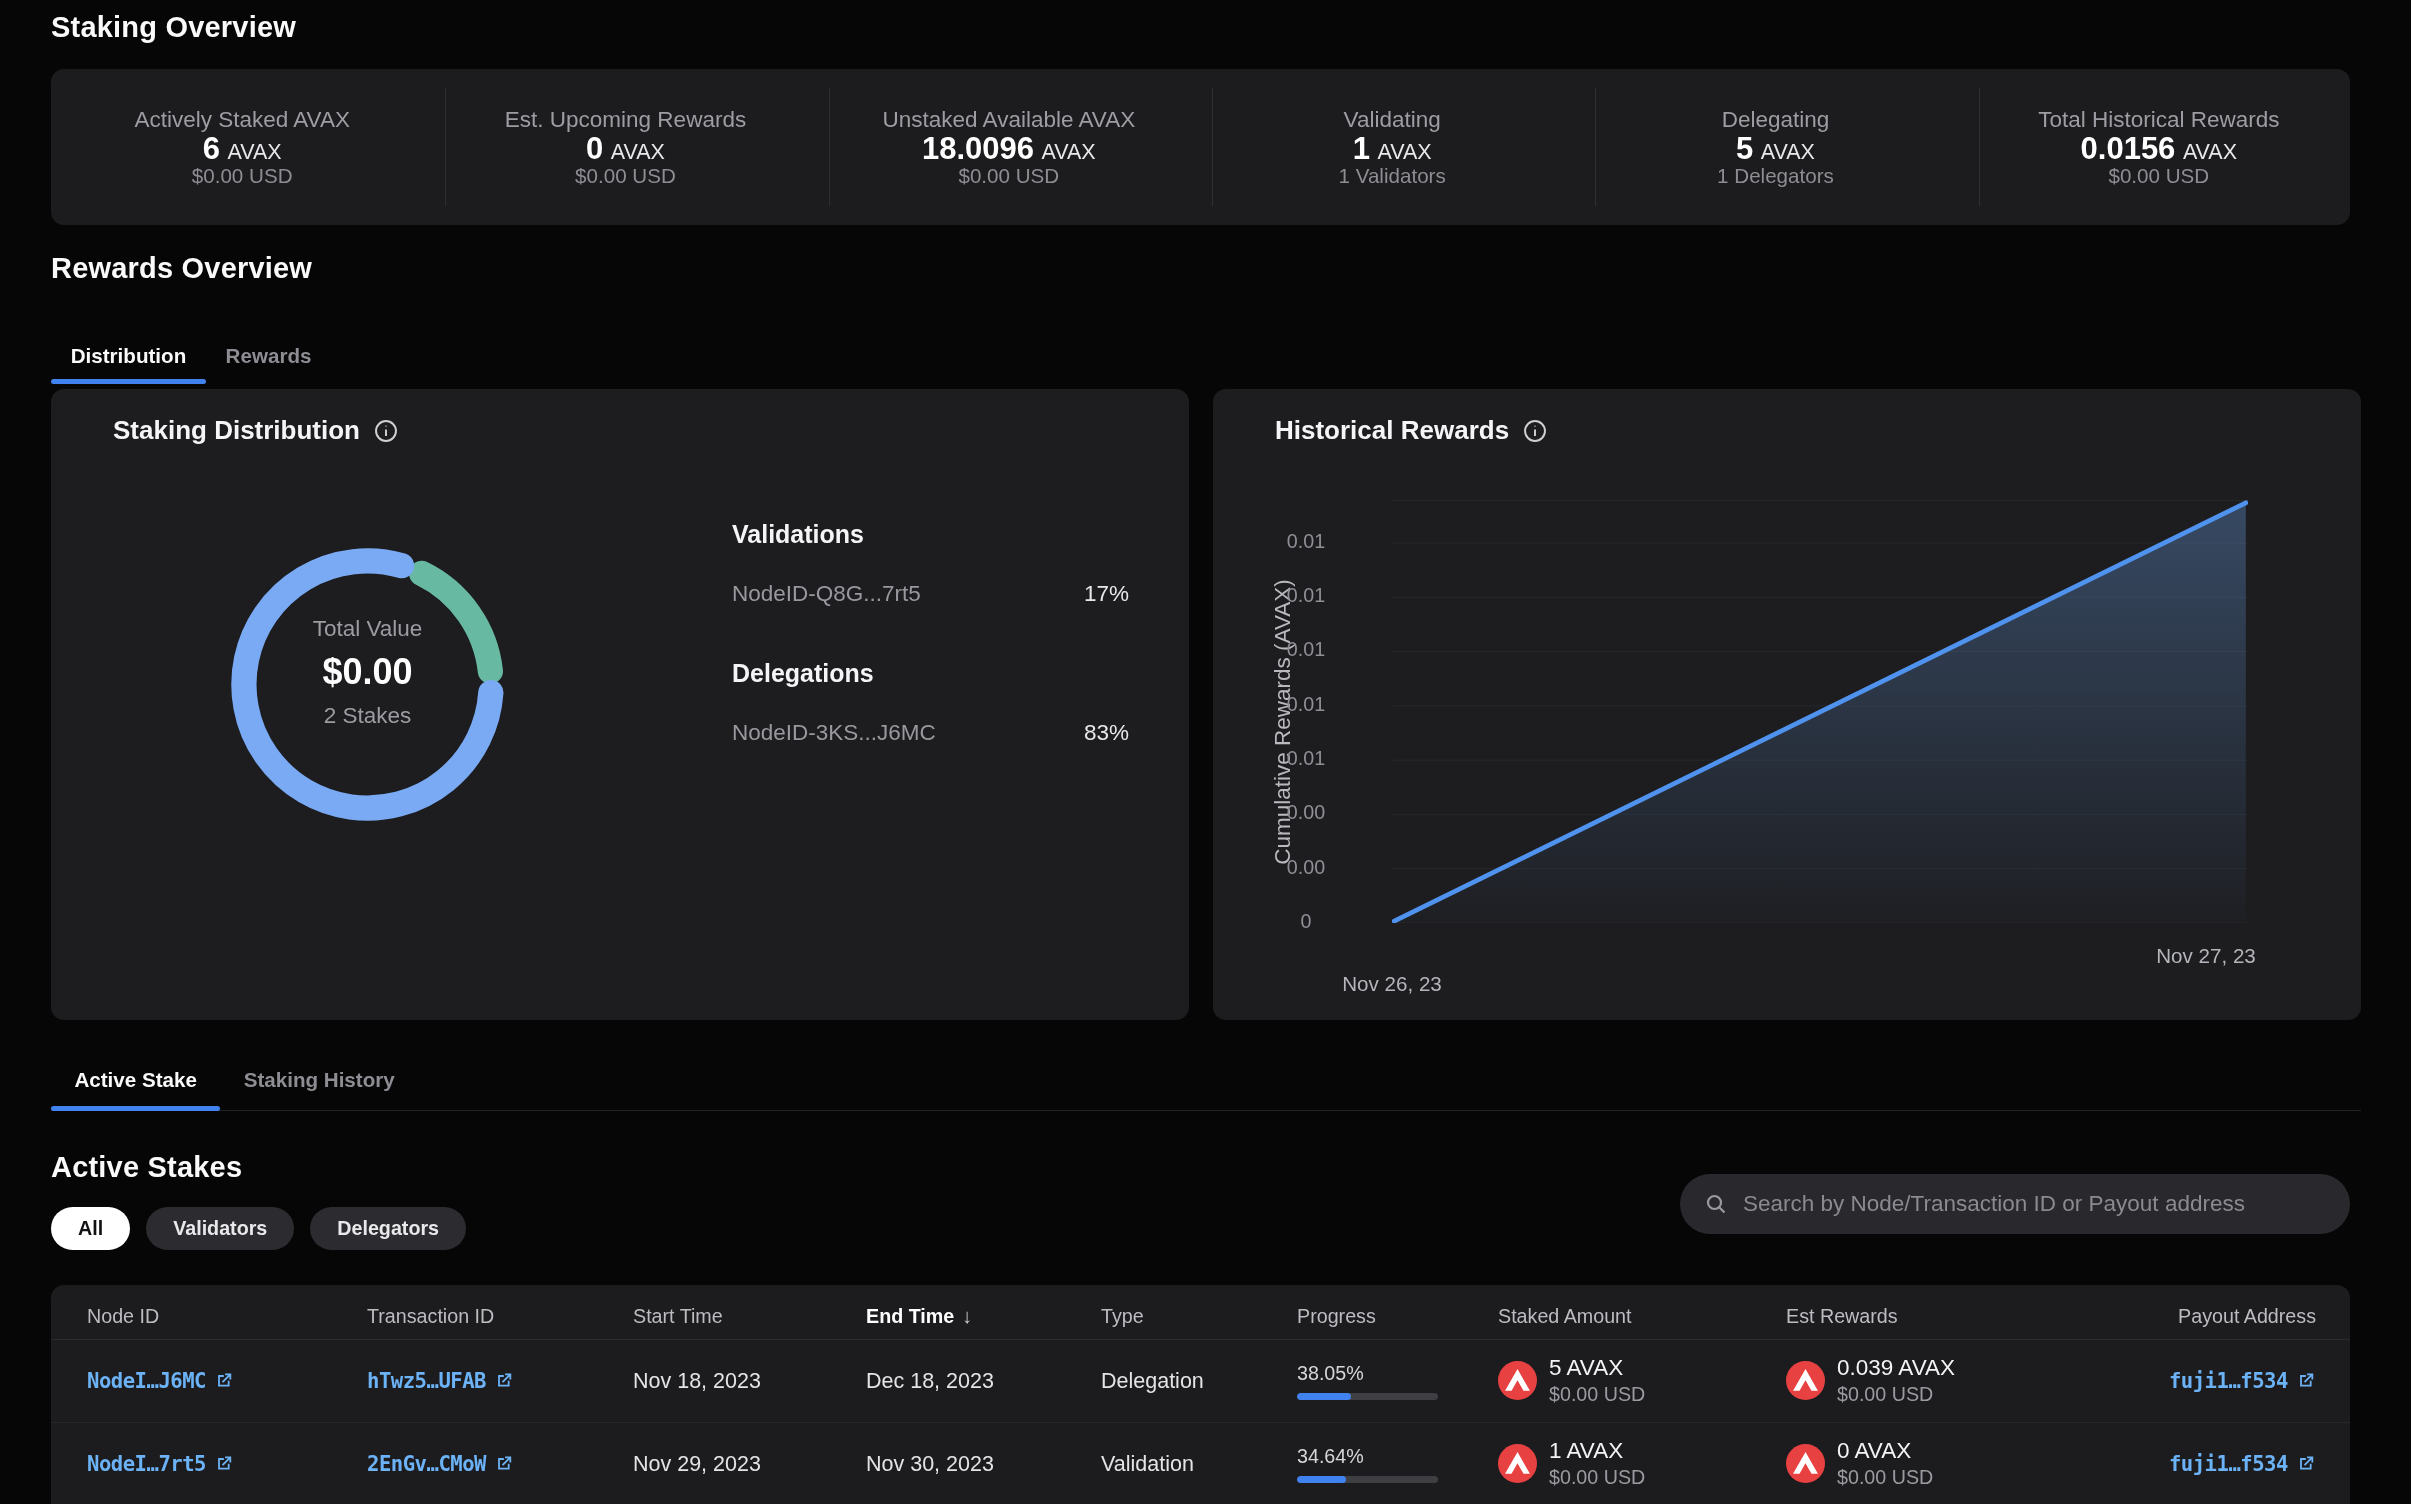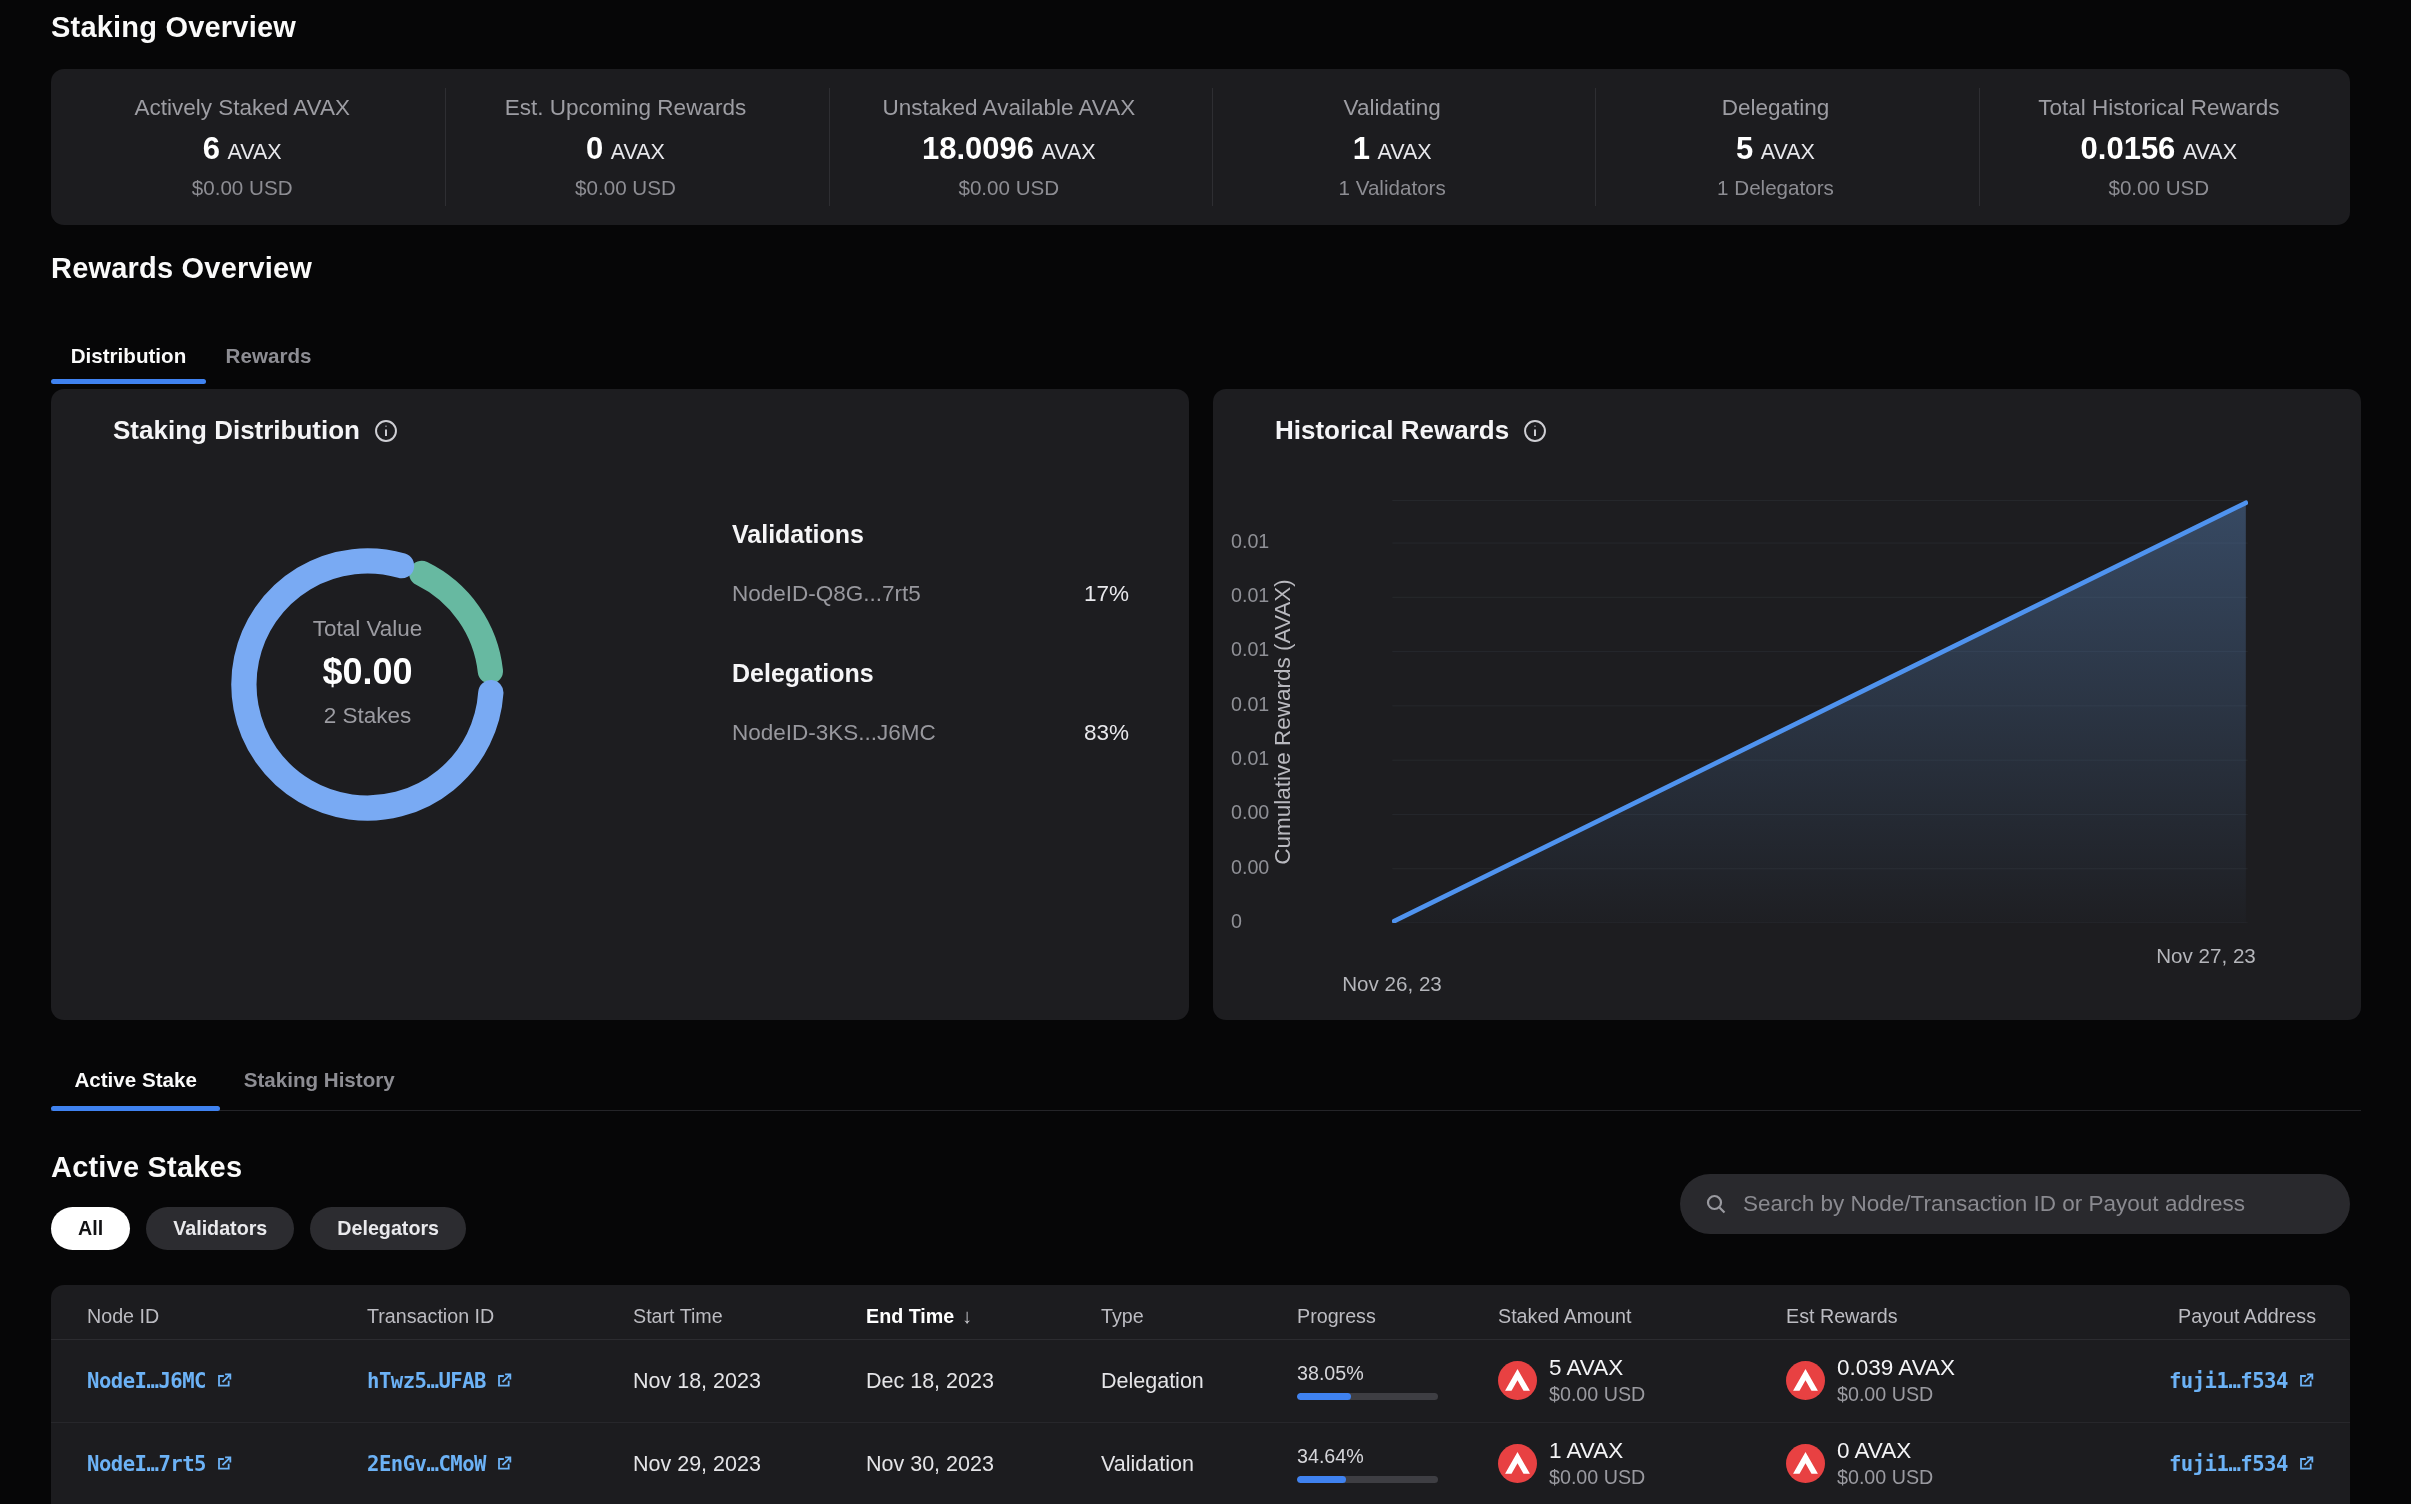--- a/index.html
+++ b/index.html
@@ -8,21 +8,21 @@
     background:#060607;color:#f2f2f4;
     font-family:"Liberation Sans","DejaVu Sans",sans-serif;
     -webkit-font-smoothing:antialiased;
   }
   .abs{position:absolute;}
   h1,h2{margin:0;font-weight:700;color:#fafafa;}
   .section-title{font-size:29px;letter-spacing:0.2px;}
 
   
   .stats-bar{left:51px;top:69px;width:2299px;height:156px;background:#1c1c1f;border-radius:13px;display:flex;align-items:stretch;}
-  .stat{flex:1 1 0;display:flex;flex-direction:column;align-items:center;justify-content:center;gap:12px;margin:19px 12px;}
+  .stat{flex:1 1 0;display:flex;flex-direction:column;align-items:center;justify-content:center;margin:19px 12px;}
   .stat + .stat{border-left:0.9px solid #2e2e32;}
   .stat .lbl{font-size:22.5px;color:#9d9da3;}
   .stat .val{font-size:31px;font-weight:700;color:#ffffff;line-height:1;}
   .stat .val .unit{font-size:21.5px;font-weight:400;color:#e8e8ec;margin-left:7.5px;}
   .stat .sub{font-size:20.6px;color:#8d8d93;}
 
   
   .tabs{display:flex;align-items:flex-end;}
   .tab{position:relative;padding:0 19.7px 16px 19.7px;font-size:20.6px;font-weight:600;color:#8d8d93;cursor:pointer;white-space:nowrap;}
   .tab.active{color:#fafafa;}
@@ -50,21 +50,21 @@
   .legend{left:681px;top:131px;width:397px;}
   .legend .grp-h{font-size:25px;font-weight:700;color:#f5f5f7;margin:0 0 32px 0;}
   .legend .grp{margin-bottom:52px;}
   .legend .lrow{display:flex;justify-content:space-between;align-items:center;margin-bottom:24px;}
   .legend .lrow .lnode{font-size:22.5px;color:#98989e;}
   .legend .lrow .lpct{font-size:22.5px;color:#e8e8ec;}
 
   
   .ylabel{left:-127px;top:320px;width:394px;text-align:center;transform:rotate(-90deg);font-size:22.5px;color:#b9b9bf;}
   .plot{left:179px;top:111px;width:856px;height:423px;}
-  .tick{position:absolute;width:150px;right:980px;text-align:left;font-size:19.7px;color:#8f9096;}
+  .tick{position:absolute;width:150px;right:980px;text-align:center;font-size:19.7px;color:#8f9096;}
   .xlab{position:absolute;top:555px;transform:translateX(-50%);font-size:20.6px;color:#b5b6bb;}
 
   
   .as-title{left:51px;top:1151px;}
   .pills{left:51px;top:1207px;display:flex;gap:16px;}
   .pill{height:43px;padding:0 27px;border-radius:22.5px;border:none;font-size:19.7px;font-weight:600;display:flex;align-items:center;background:#2c2c30;color:#e9e9ec;cursor:pointer;font-family:inherit;}
   .pill.active{background:#ffffff;color:#121214;}
 
   .search{left:1680px;top:1174px;width:670px;height:60px;background:#29292d;border-radius:30px;display:flex;align-items:center;padding:0 9.4px 0 24px;box-sizing:border-box;gap:13px;}
   .search svg{flex:0 0 auto;color:#9a9aa0;}

